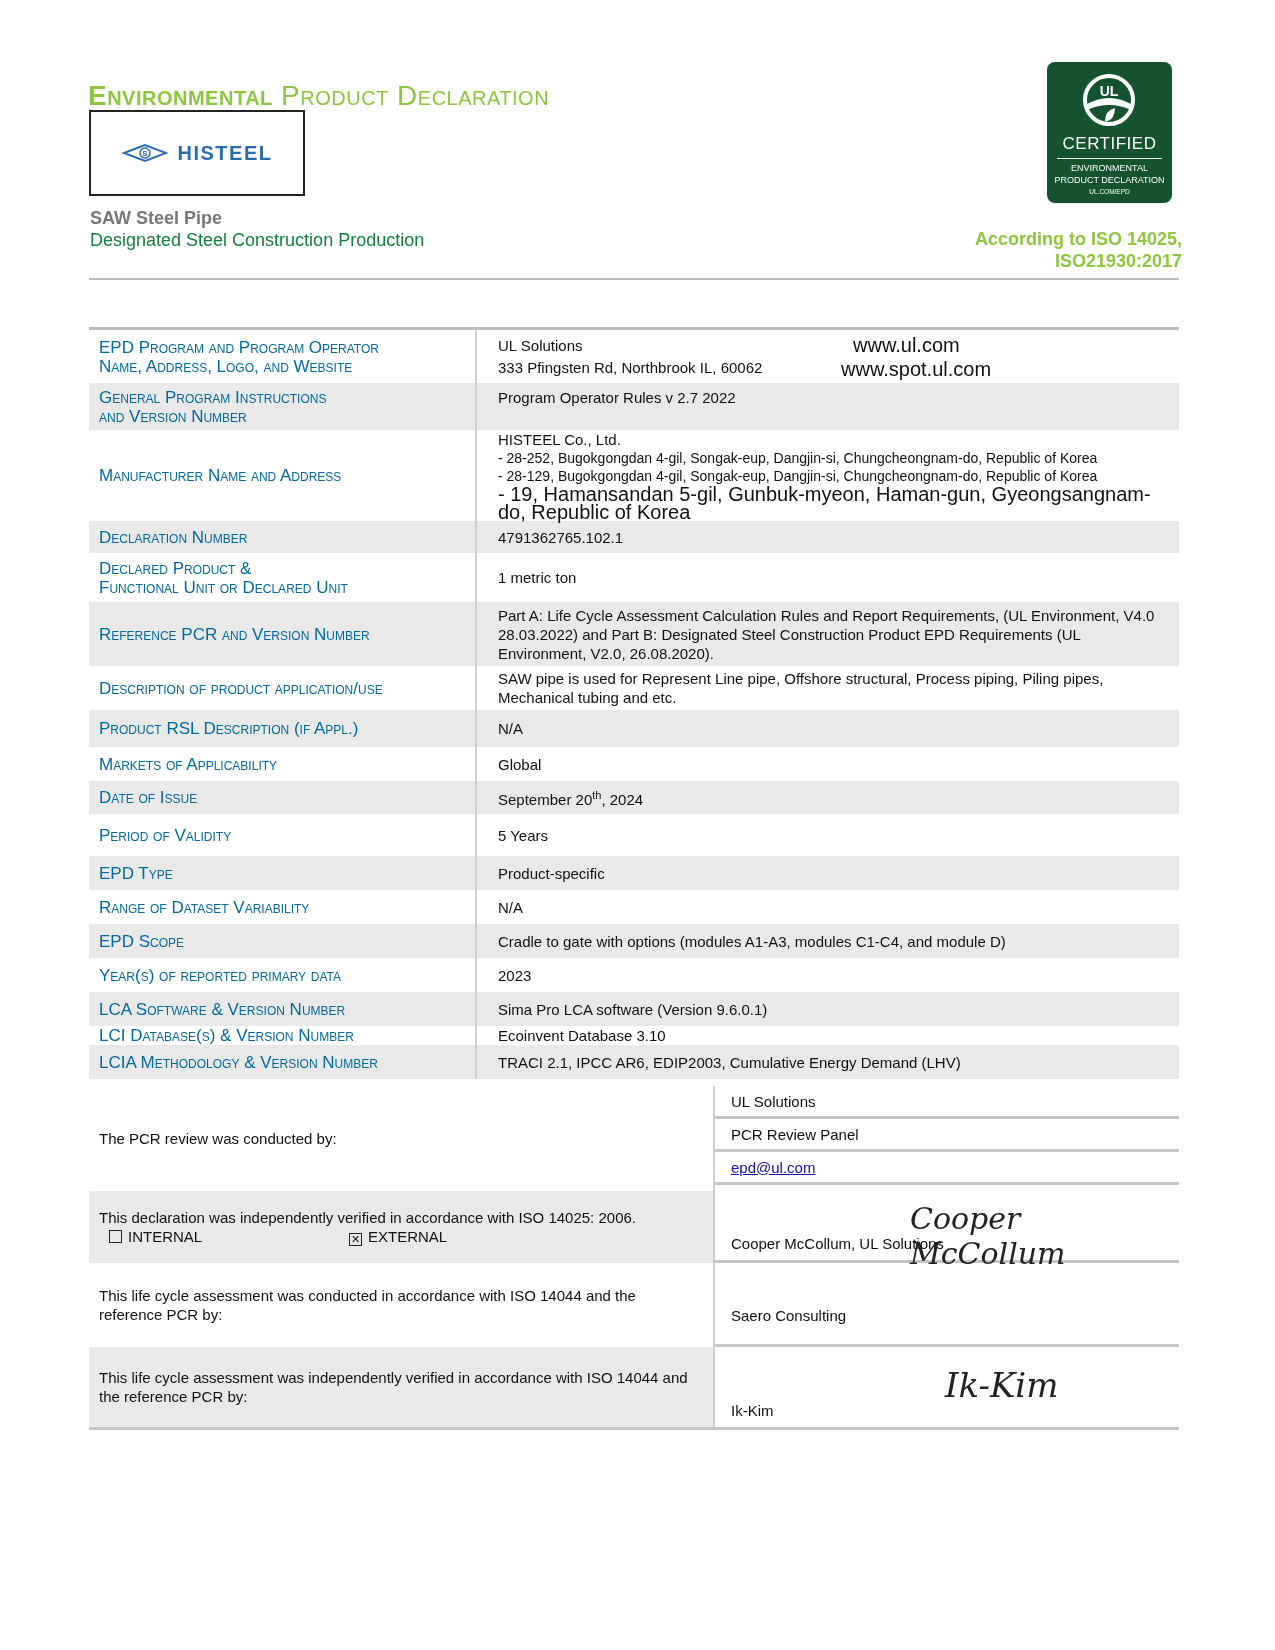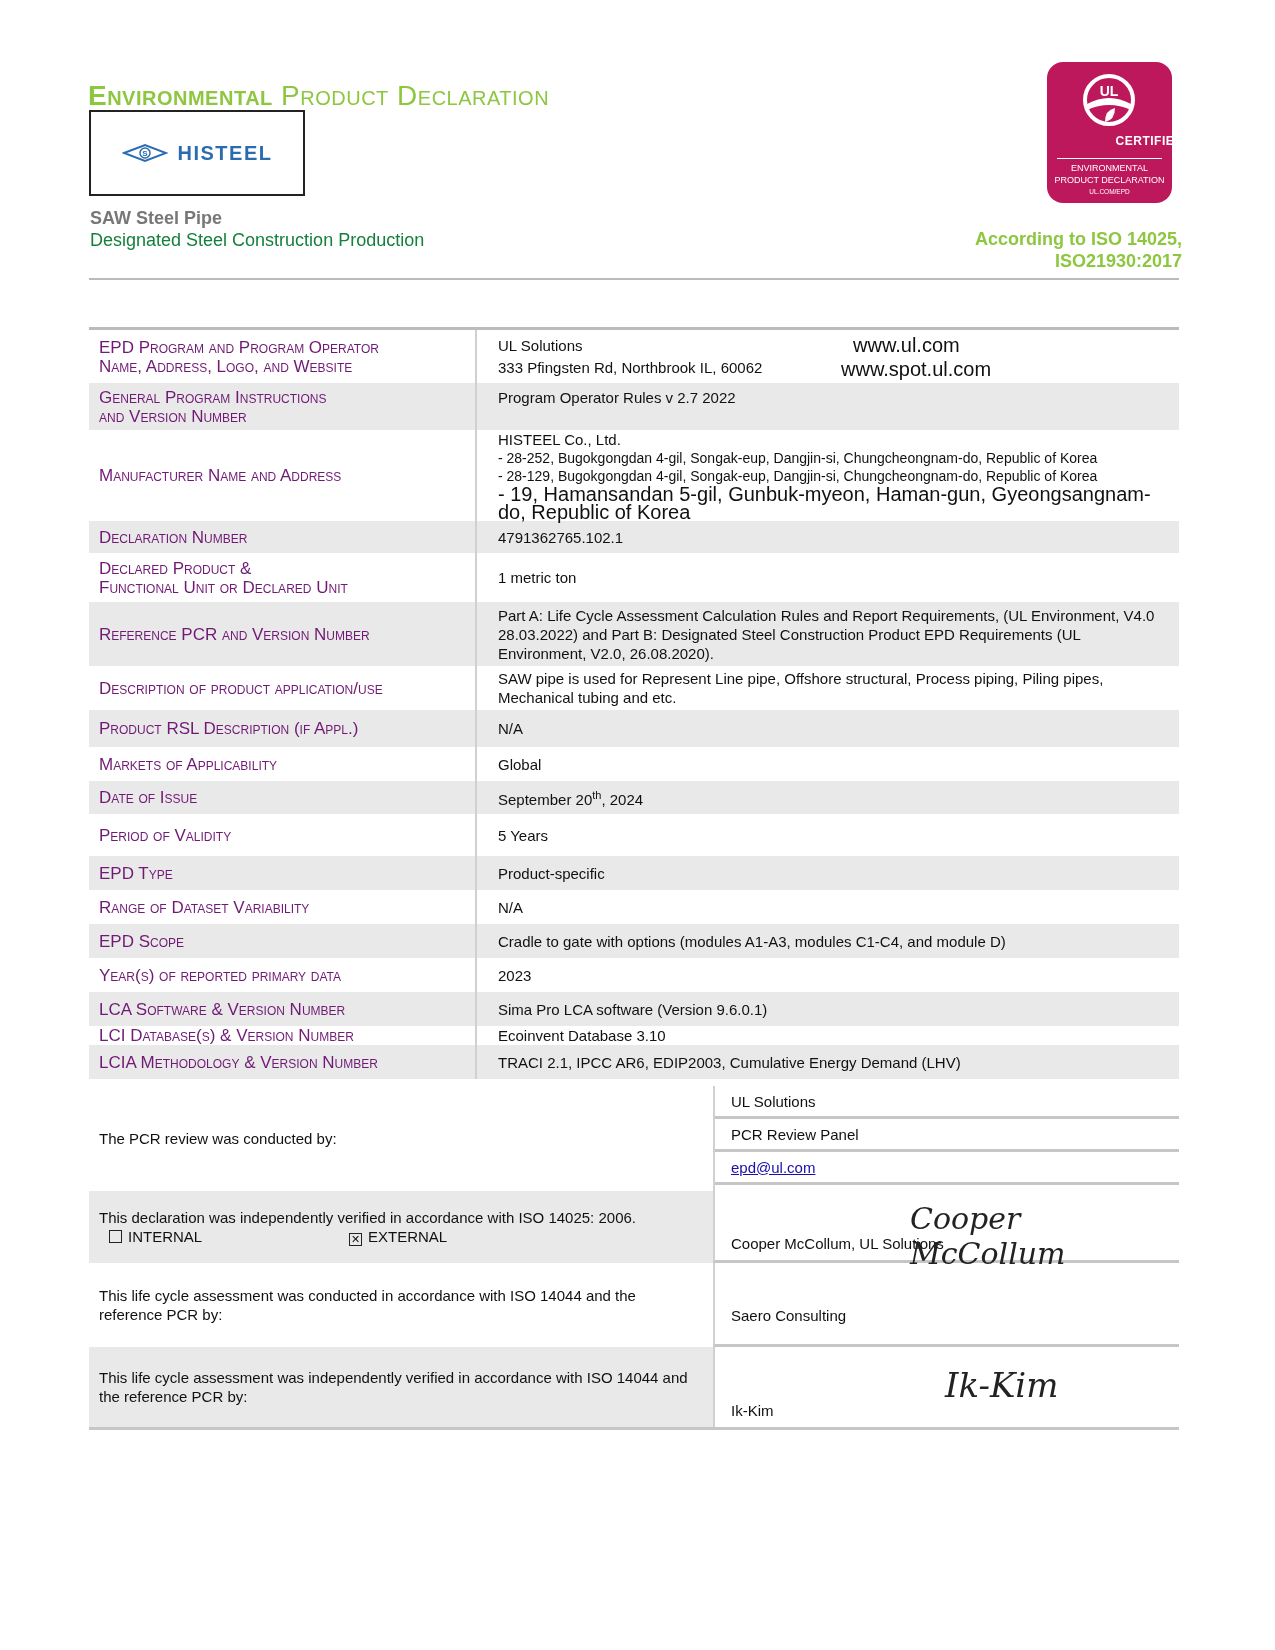--- a/index.html
+++ b/index.html
@@ -9,36 +9,36 @@
   .doc-title { left: 88px; top: 52px; font-size: 28px; color: #8dc63f; font-variant: small-caps; letter-spacing: 0.5px; white-space: nowrap; margin-top: 28px; }
   .doc-title b { font-weight: bold; }
   .doc-title span.rest { font-weight: normal; }
 
   .logo-box { left: 89px; top: 110px; width: 216px; height: 86px; border: 2px solid #222; box-sizing: border-box; display: flex; align-items: center; justify-content: center; gap: 10px; }
   .logo-text { font-size: 20px; font-weight: bold; color: #2b6cb0; letter-spacing: 1.5px; }
 
   .product-name { left: 90px; top: 208px; font-size: 18px; font-weight: bold; color: #777; }
   .product-sub { left: 90px; top: 230px; font-size: 18px; color: #15803d; }
 
-  .ul-badge { left: 1047px; top: 62px; width: 125px; height: 141px; background: #be185d; border-radius: 16px; color: #fff; text-align: center; }
-  .ul-badge .cert { position: absolute; top: 72px; width: 100%; font-size: 12px; font-weight: bold; letter-spacing: 0.5px; padding-left: 40px; }
+  .ul-badge { left: 1047px; top: 62px; width: 125px; height: 141px; background: #14532d; border-radius: 8px; color: #fff; text-align: center; }
+  .ul-badge .cert { position: absolute; top: 72px; width: 100%; font-size: 17px; font-weight: normal; letter-spacing: 0.5px; }
   .ul-badge .line { position: absolute; top: 96px; left: 10px; right: 10px; height: 1px; background: #fff; }
   .ul-badge .s1 { position: absolute; top: 101px; width: 100%; font-size: 9px; }
   .ul-badge .s2 { position: absolute; top: 113px; width: 100%; font-size: 9px; }
   .ul-badge .s3 { position: absolute; top: 126px; width: 100%; font-size: 6.5px; }
 
   .iso { right: 93px; top: 228px; text-align: right; font-size: 18px; font-weight: bold; color: #8dc63f; line-height: 22px; }
 
   .rule-top { left: 89px; top: 278px; width: 1090px; height: 2px; background: #bbb; }
   .rule-table { left: 89px; top: 327px; width: 1090px; height: 3px; background: #bbb; }
 
   table.info { position: absolute; left: 89px; top: 330px; width: 1090px; border-collapse: collapse; }
   table.info td { padding: 0 10px; vertical-align: middle; font-size: 15px; line-height: 19px; }
   table.info tr.shade td { background: #e9e9e9; }
-  table.info td.lbl { width: 366px; font-variant: small-caps; font-size: 17px; color: #701a75; border-right: 2px solid #d0d0d0; }
+  table.info td.lbl { width: 366px; font-variant: small-caps; font-size: 17px; color: #0369a1; border-right: 2px solid #d0d0d0; }
   table.info td.val { padding-left: 21px; }
   .website { display: inline-block; text-align: center; font-size: 20px; line-height: 24px; }
   sup { font-size: 11px; }
 
   .bottom { position: absolute; left: 89px; top: 1086px; width: 1090px; }
   .brow { display: flex; }
   .bleft { width: 624px; padding: 0 10px; box-sizing: border-box; display: flex; align-items: center; font-size: 15px; line-height: 19px; }
   .bright { flex: 1; border-left: 2px solid #d0d0d0; position: relative; font-size: 15px; }
   .shade { background: #e9e9e9; }
   .subcell { height: 33px; border-bottom: 3px solid #c6c6c6; padding-left: 16px; display: flex; align-items: center; box-sizing: border-box; }

